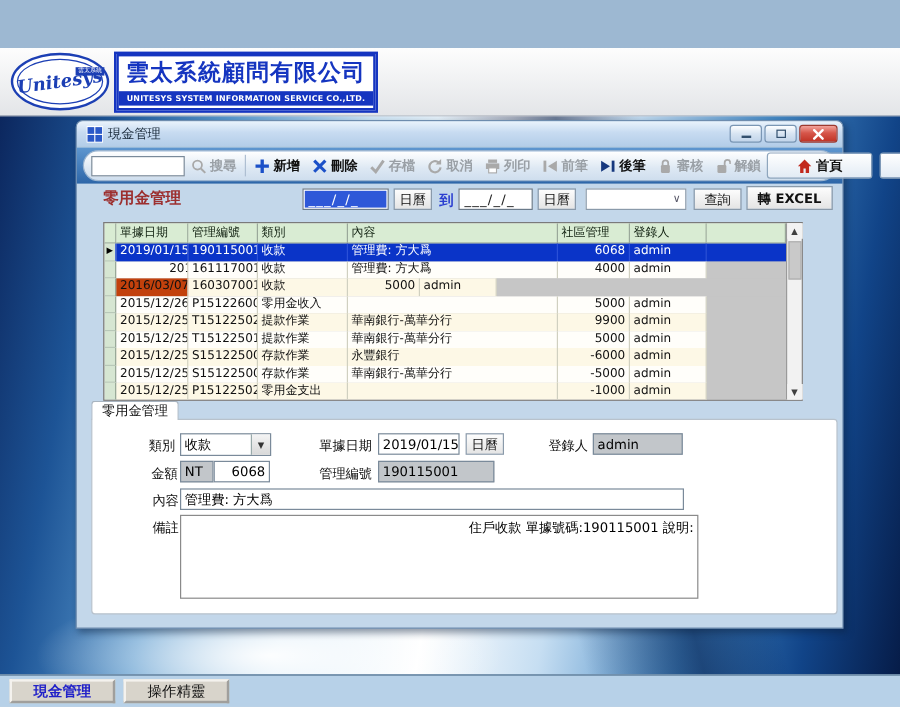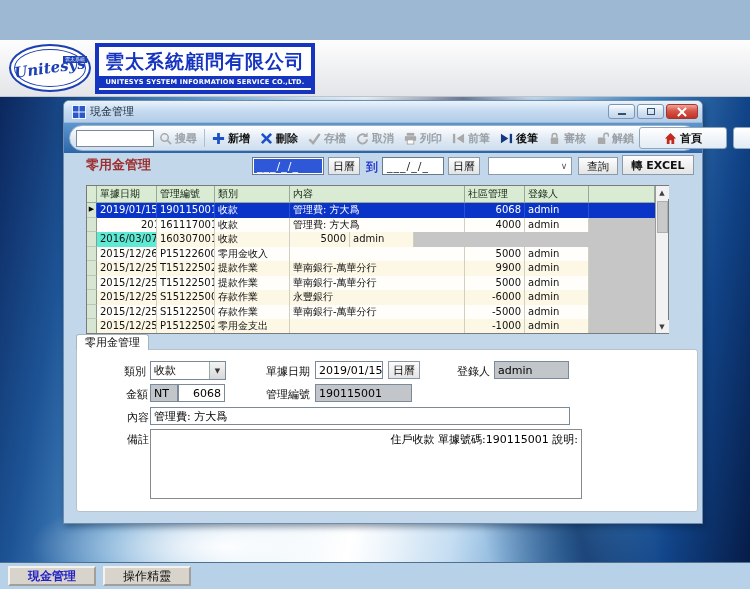--- a/index.html
+++ b/index.html
@@ -359,21 +359,21 @@
               <div class="gc" style="width: 60px; background: rgb(255, 254, 250); padding-left: 44px;">2016/11/17</div>
               <div class="gc" style="width: 58px; background: rgb(255, 254, 250);">161117001</div>
               <div class="gc" style="width: 75px; background: rgb(255, 254, 250);">收款</div>
               <div class="gc" style="width: 175px; background: rgb(255, 254, 250);">管理費: 方大爲</div>
               <div class="gc num" style="width: 60px; background: rgb(255, 254, 250);">4000</div>
               <div class="gc" style="width: 64px; background: rgb(255, 254, 250);">admin</div>
               <div class="gc gfill" style="flex: 1 1 0%;"></div>
             </div>
             <div class="grow">
               <div class="gc sel-col" style="width: 10px;"></div>
-              <div class="gc" style="width: 60px; background: #5eead4;">2016/03/07</div>
+              <div class="gc" style="width: 60px; background: #c2410c;">2016/03/07</div>
               <div class="gc" style="width: 58px; background: rgb(253, 248, 230);">160307001</div>
               <div class="gc" style="width: 75px; background: rgb(253, 248, 230);">收款</div>
               <div class="gc num" style="width: 60px; background: rgb(253, 248, 230);">5000</div>
               <div class="gc" style="width: 64px; background: rgb(253, 248, 230);">admin</div>
               <div class="gc gfill" style="flex: 1 1 0%;"></div>
             </div>
             <div class="grow">
               <div class="gc sel-col" style="width: 10px;"></div>
               <div class="gc" style="width: 60px; background: rgb(255, 254, 250);">2015/12/26</div>
               <div class="gc" style="width: 58px; background: rgb(255, 254, 250);">P151226001</div>

